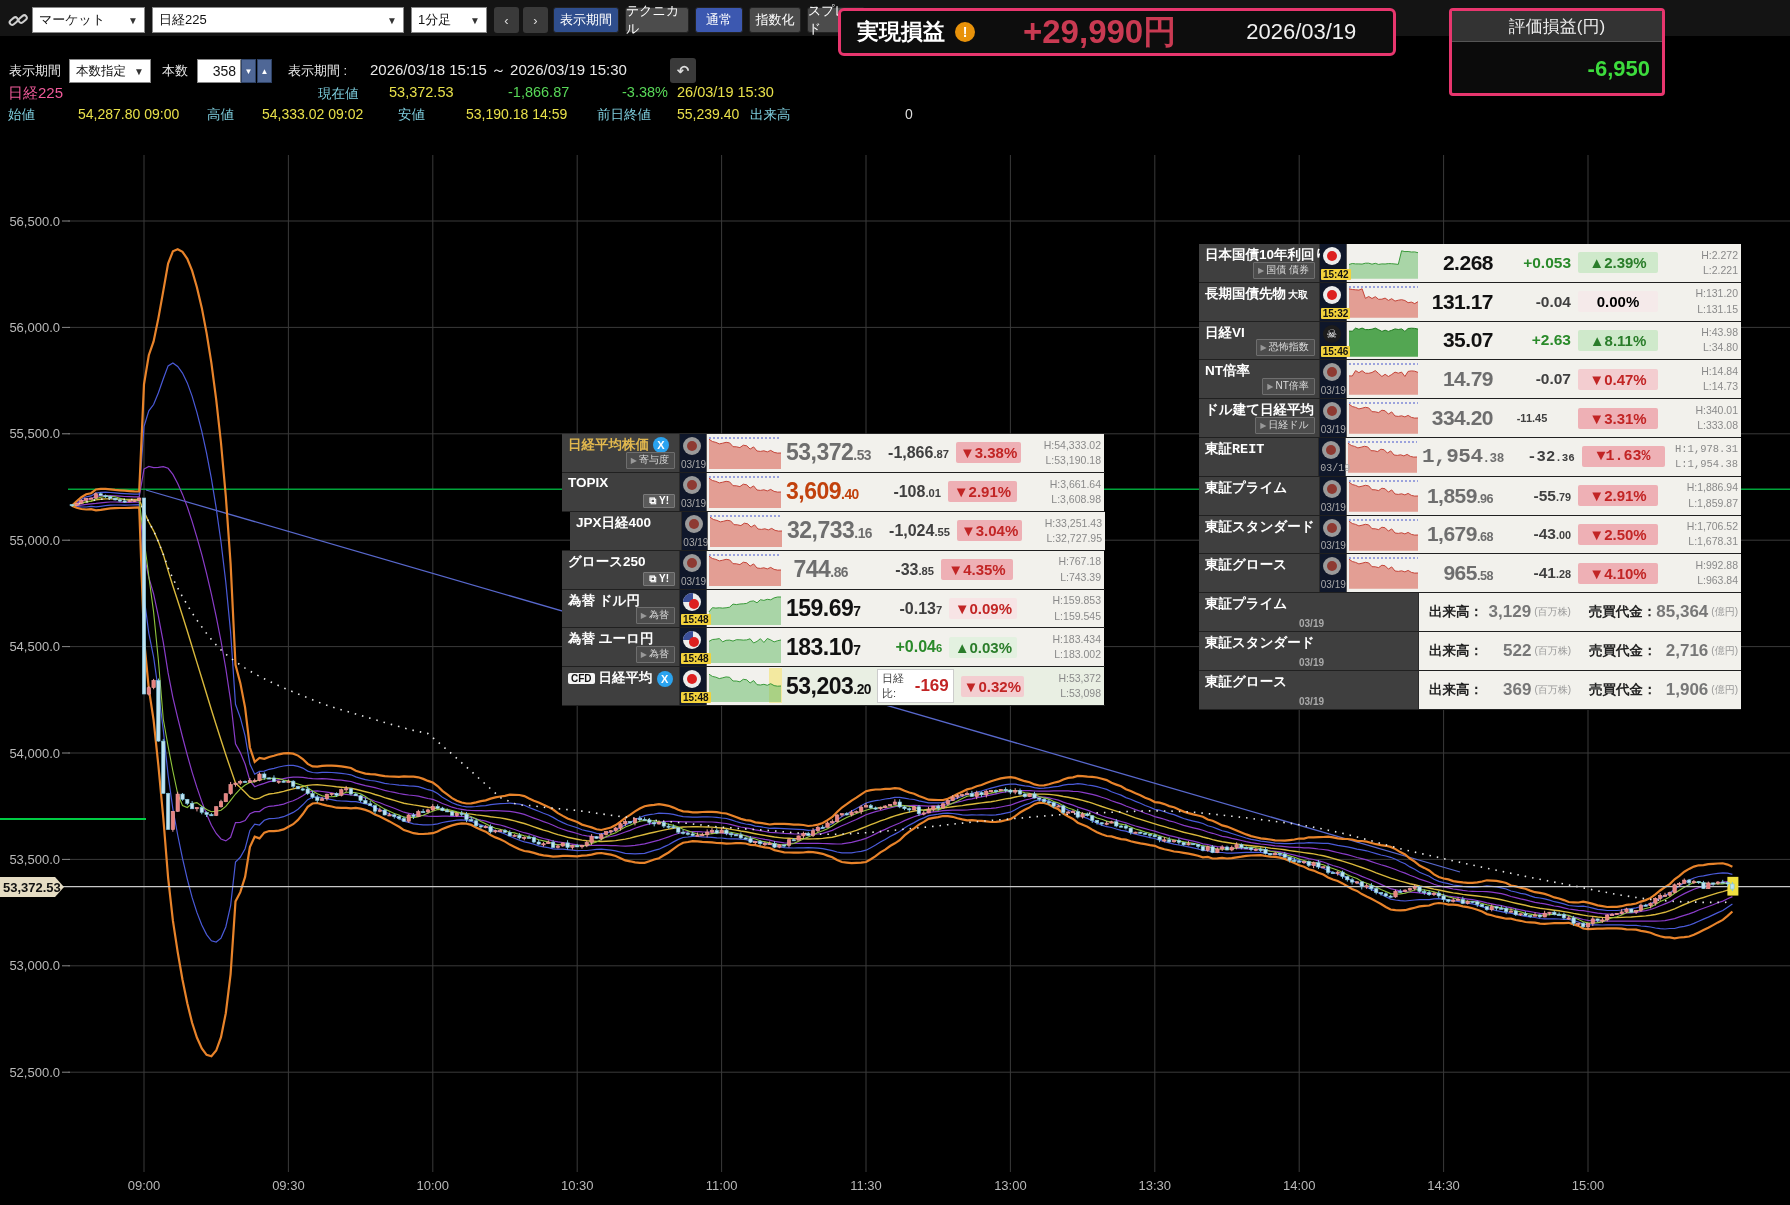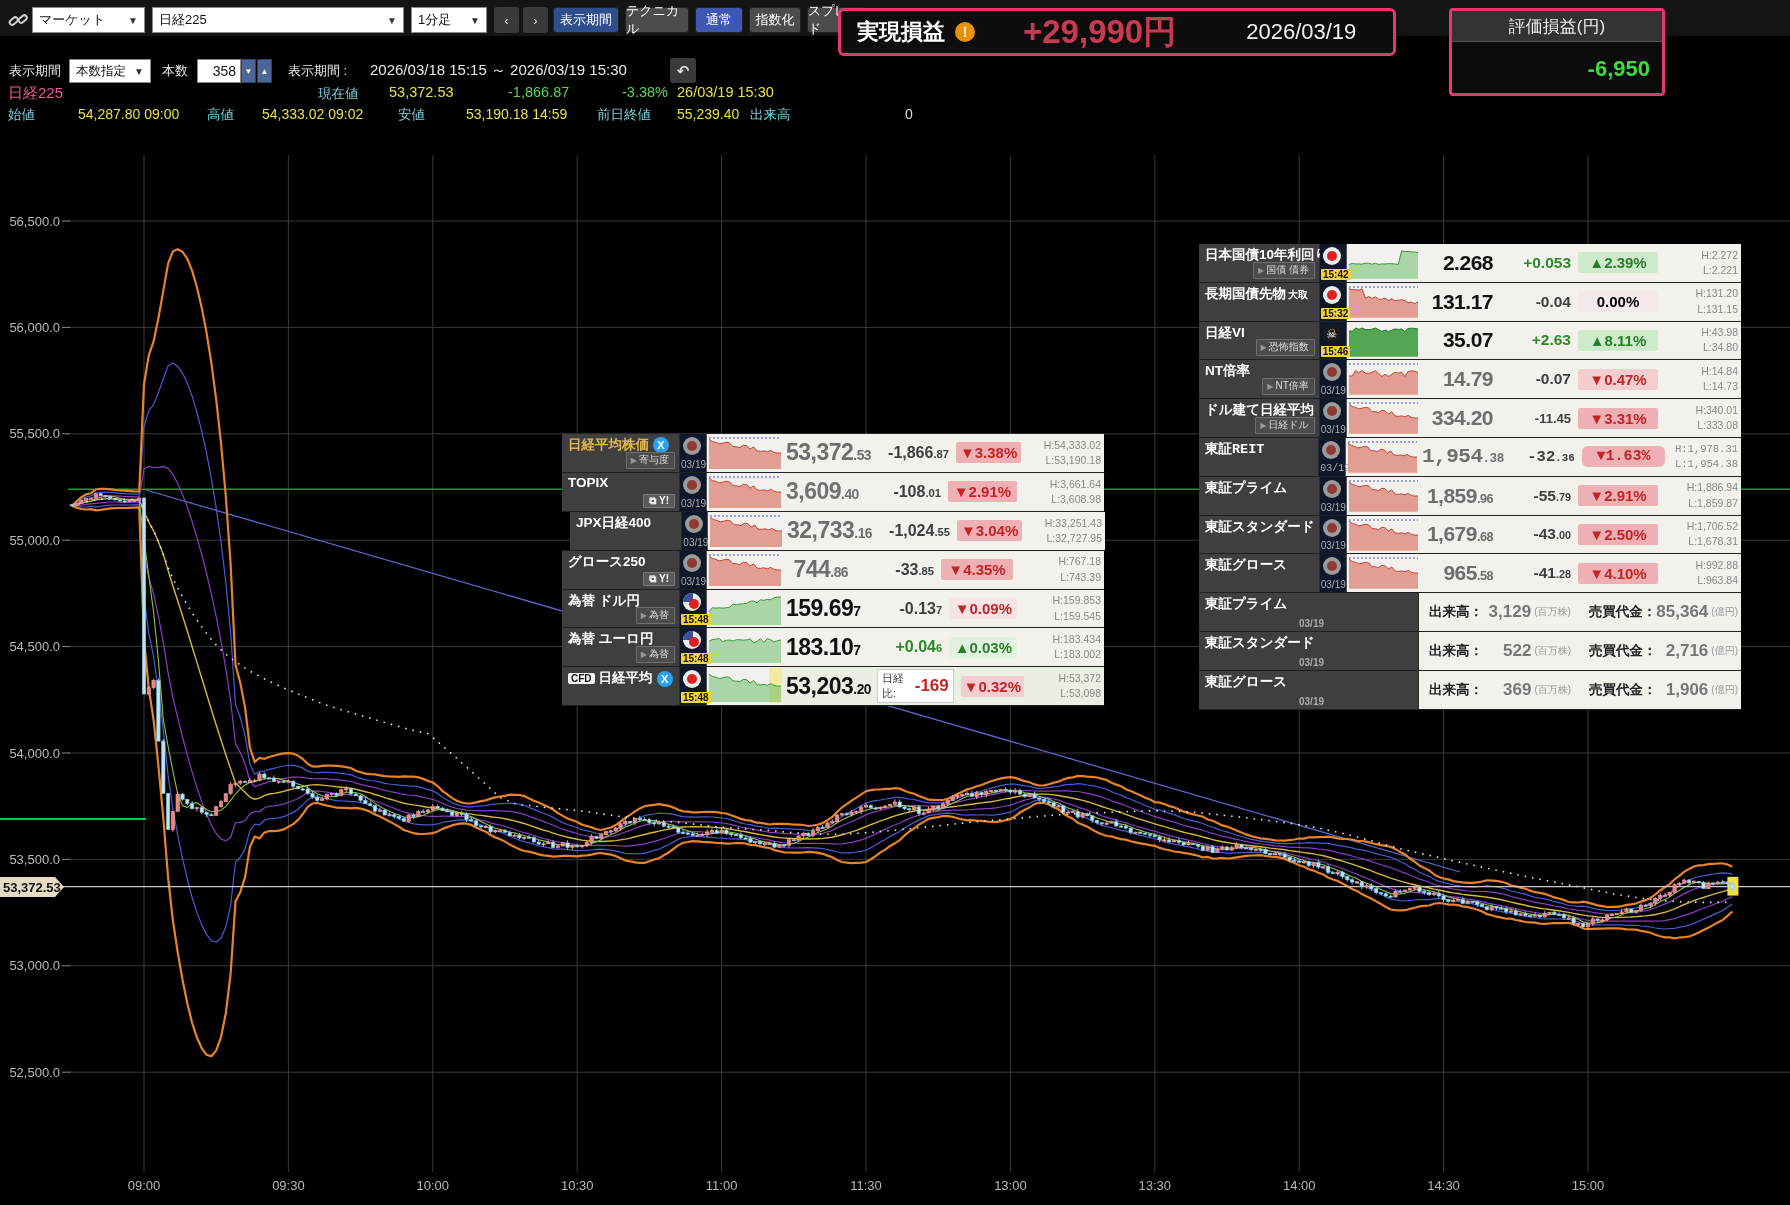--- a/index.html
+++ b/index.html
@@ -952,21 +952,21 @@
             <div class="dot"></div>
           </div>
           <span class="dbadge">03/19</span>
         </div>
         <div class="spark" style="width: 76px;"><svg width="76" height="36.9">
             <path d="M2.0,5.2 L5.4,7.5 L8.9,8.4 L12.3,9.9 L15.7,9.2 L19.1,8.3 L22.6,8.9 L26.0,12.7 L29.4,12.8 L32.9,13.6 L36.3,11.2 L39.7,11.8 L43.1,15.1 L46.6,12.9 L50.0,17.0 L53.4,17.4 L56.9,16.8 L60.3,17.9 L63.7,16.4 L67.1,18.4 L70.6,19.1 L74.0,19.0 L74,34.9 L2,34.9 Z" fill="rgba(215,90,75,0.55)" stroke="none"></path>
             <path d="M2.0,5.2 L5.4,7.5 L8.9,8.4 L12.3,9.9 L15.7,9.2 L19.1,8.3 L22.6,8.9 L26.0,12.7 L29.4,12.8 L32.9,13.6 L36.3,11.2 L39.7,11.8 L43.1,15.1 L46.6,12.9 L50.0,17.0 L53.4,17.4 L56.9,16.8 L60.3,17.9 L63.7,16.4 L67.1,18.4 L70.6,19.1 L74.0,19.0" fill="none" stroke="#c44438" stroke-width="1"></path>
             <line x1="2" y1="4" x2="74" y2="4" stroke="#4455cc" stroke-width="1" stroke-dasharray="2,2"></line>
           </svg></div>
         <div class="vals" style="width: 322px;">
-          <div class="bigv" style="font-size: 23px; color: #737373;">3,609<span class="sm">.40</span></div>
+          <div class="bigv" style="font-size: 23px; color: #c2410c;">3,609<span class="sm">.40</span></div>
           <div class="chg neg" style="width: 86px; font-size: 16px;">-108<span class="sm">.01</span></div>
           <div class="badge b-down-strong" style="width: 72px; margin-left: 7px; font-size: 15px; padding: 2px 0px;">▼2.91%</div>
           <div class="hl" style="width: 88px;">H:3,661.64<br>L:3,608.98</div>
         </div>
       </div>
       <div class="mrow" style="height: 38.9px; padding-left: 8px;">
         <div class="mlabel" style="width: 118px;"><span>JPX日経400</span></div>
         <div class="iconcell">
           <div class="circ">
             <div class="dot"></div>
@@ -1154,42 +1154,42 @@
           </div>
           <span class="dbadge">03/19</span>
         </div>
         <div class="spark" style="width: 73px;"><svg width="73" height="36.8">
             <path d="M2.0,5.2 L5.3,7.5 L8.6,8.4 L11.9,9.9 L15.1,9.2 L18.4,8.3 L21.7,8.9 L25.0,12.7 L28.3,12.8 L31.6,13.6 L34.9,11.2 L38.1,11.8 L41.4,15.1 L44.7,12.9 L48.0,17.0 L51.3,17.4 L54.6,16.8 L57.9,17.9 L61.1,16.4 L64.4,18.4 L67.7,19.1 L71.0,19.0 L71,34.8 L2,34.8 Z" fill="rgba(215,90,75,0.55)" stroke="none"></path>
             <path d="M2.0,5.2 L5.3,7.5 L8.6,8.4 L11.9,9.9 L15.1,9.2 L18.4,8.3 L21.7,8.9 L25.0,12.7 L28.3,12.8 L31.6,13.6 L34.9,11.2 L38.1,11.8 L41.4,15.1 L44.7,12.9 L48.0,17.0 L51.3,17.4 L54.6,16.8 L57.9,17.9 L61.1,16.4 L64.4,18.4 L67.7,19.1 L71.0,19.0" fill="none" stroke="#c44438" stroke-width="1"></path>
             <line x1="2" y1="4" x2="71" y2="4" stroke="#4455cc" stroke-width="1" stroke-dasharray="2,2"></line>
           </svg></div>
         <div class="vals" style="width: 323px;">
           <div class="bigv" style="font-size: 21px; color: rgb(110, 110, 110);">334.20<span class="sm"></span></div>
-          <div class="chg neg" style="width: 78px; font-size: 13px;">-11.45<span class="sm"></span></div>
+          <div class="chg neg" style="width: 78px; font-size: 11px; text-align: center;">-11.45<span class="sm"></span></div>
           <div class="badge b-down-strong" style="width: 80px; margin-left: 7px; font-size: 15px; padding: 2px 0px;">▼3.31%</div>
           <div class="hl" style="width: 80px;">H:340.01<br>L:333.08</div>
         </div>
       </div>
       <div class="mrow" style="height: 38.8px; font-family: Liberation Mono, monospace;">
         <div class="mlabel" style="width: 121px;"><span>東証REIT</span></div>
         <div class="iconcell">
           <div class="circ">
             <div class="dot"></div>
           </div>
           <span class="dbadge">03/19</span>
         </div>
         <div class="spark" style="width: 73px;"><svg width="73" height="36.8">
             <path d="M2.0,5.2 L5.3,7.5 L8.6,8.4 L11.9,9.9 L15.1,9.2 L18.4,8.3 L21.7,8.9 L25.0,12.7 L28.3,12.8 L31.6,13.6 L34.9,11.2 L38.1,11.8 L41.4,15.1 L44.7,12.9 L48.0,17.0 L51.3,17.4 L54.6,16.8 L57.9,17.9 L61.1,16.4 L64.4,18.4 L67.7,19.1 L71.0,19.0 L71,34.8 L2,34.8 Z" fill="rgba(215,90,75,0.55)" stroke="none"></path>
             <path d="M2.0,5.2 L5.3,7.5 L8.6,8.4 L11.9,9.9 L15.1,9.2 L18.4,8.3 L21.7,8.9 L25.0,12.7 L28.3,12.8 L31.6,13.6 L34.9,11.2 L38.1,11.8 L41.4,15.1 L44.7,12.9 L48.0,17.0 L51.3,17.4 L54.6,16.8 L57.9,17.9 L61.1,16.4 L64.4,18.4 L67.7,19.1 L71.0,19.0" fill="none" stroke="#c44438" stroke-width="1"></path>
             <line x1="2" y1="4" x2="71" y2="4" stroke="#4455cc" stroke-width="1" stroke-dasharray="2,2"></line>
           </svg></div>
         <div class="vals" style="width: 323px;">
           <div class="bigv" style="font-size: 21px; color: rgb(110, 110, 110);">1,954<span class="sm">.38</span></div>
           <div class="chg neg" style="width: 78px; font-size: 15.5px;">-32<span class="sm">.36</span></div>
-          <div class="badge b-down-strong" style="width: 74px; margin-left: 7px; font-size: 15px; padding: 2px 8px; border-radius: 6px;">▼1.63%</div>
+          <div class="badge b-down-strong" style="width: 74px; margin-left: 7px; font-size: 15px; padding: 2px 8px;">▼1.63%</div>
           <div class="hl" style="width: 80px;">H:1,978.31<br>L:1,954.38</div>
         </div>
       </div>
       <div class="mrow" style="height: 38.8px;">
         <div class="mlabel" style="width: 121px;"><span>東証プライム</span></div>
         <div class="iconcell">
           <div class="circ">
             <div class="dot"></div>
           </div>
           <span class="dbadge">03/19</span>

